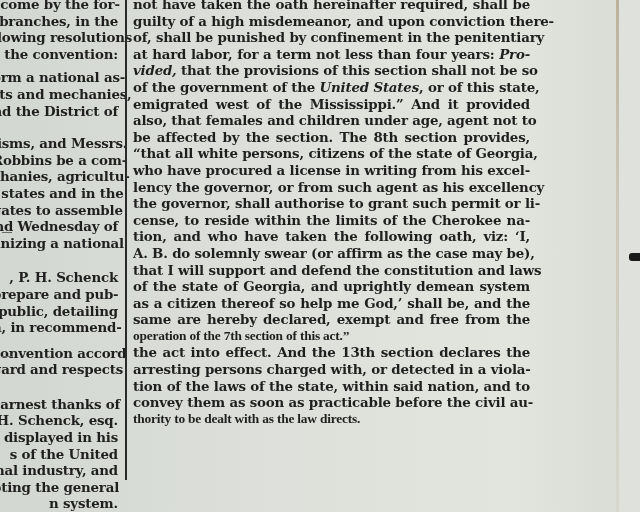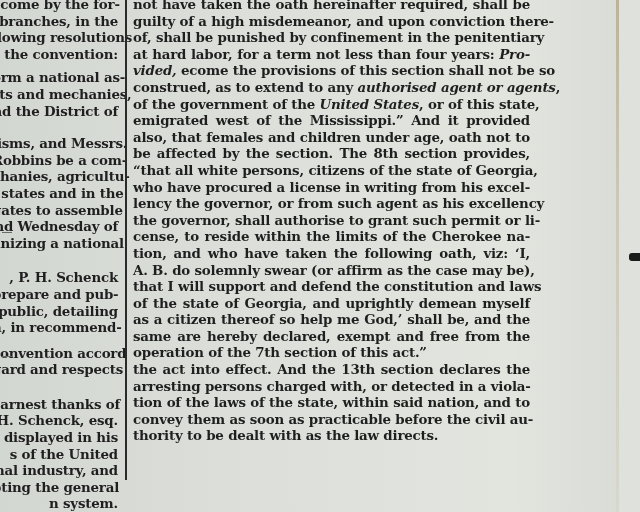--- a/index.html
+++ b/index.html
@@ -27,21 +27,21 @@
   }
   .col {
     position: absolute; color: #1f1f1f;
     font-size: 13.4px; line-height: 16.6px; font-weight: bold;
     letter-spacing: -0.2px;
   }
   .col .line { white-space: nowrap; display: block; height: 16.6px; }
   .col-left { left: -8px; top: -4px; width: 126px; text-align: right; }
   .col-right { left: 133px; top: -4px; width: 397px; }
   .col-right .line { text-align: justify; text-align-last: justify; }
-  .col-right .line.last { text-align-last: left; }
+  .col-right .line.last { text-align-last: left; font-family: Liberation Serif, serif; }
   .col-right .line.indent { padding-left: 14px; }
   .gap { display: block; height: 9px; }
   .gap-sm { display: block; height: 7px; }
   .col-rule {
     position: absolute; left: 125px; top: 0; width: 2px; height: 480px;
     background: #2a2a2a;
   }
   .short-rule {
     position: absolute; left: 2px; width: 10px; height: 1px; background: #6a6a6a;
   }
@@ -93,35 +93,34 @@
   <div class="short-rule" style="top:232px;"></div>
   <div class="short-rule" style="top:356px;"></div>
 
   <div class="col-rule"></div>
 
   <div class="col col-right">
     <span class="line">not have taken the oath hereinafter required, shall be</span>
     <span class="line">guilty of a high misdemeanor, and upon conviction there-</span>
     <span class="line">of, shall be punished by confinement in the penitentiary</span>
     <span class="line"><span>at hard labor, for a term not less than four years: </span><em>Pro-</em></span>
-    <span class="line"><em>vided,</em><span> ecome the provisions of this section shall not be so</span></span>
-    <span class="line"><span>construed, as to extend to any </span><em>authorised agent or agents</em><span>,</span></span>
+    <span class="line"><em>vided,</em><span> that the provisions of this section shall not be so</span></span>
     <span class="line"><span>of the government of the </span><em>United States</em><span>, or of this state,</span></span>
     <span class="line">emigrated west of the Mississippi.” And it provided</span>
-    <span class="line">also, that females and children under age, oath not to</span>
+    <span class="line">also, that females and children under age, agent not to</span>
     <span class="line">be affected by the section. The 8th section provides,</span>
     <span class="line">“that all white persons, citizens of the state of Georgia,</span>
     <span class="line">who have procured a license in writing from his excel-</span>
     <span class="line">lency the governor, or from such agent as his excellency</span>
     <span class="line">the governor, shall authorise to grant such permit or li-</span>
     <span class="line">cense, to reside within the limits of the Cherokee na-</span>
     <span class="line">tion, and who have taken the following oath, viz: ‘I,</span>
     <span class="line">A. B. do solemnly swear (or affirm as the case may be),</span>
     <span class="line">that I will support and defend the constitution and laws</span>
-    <span class="line">of the state of Georgia, and uprightly demean myself</span>
+    <span class="line">of the state of Georgia, and uprightly demean system</span>
     <span class="line">as a citizen thereof so help me God,’ shall be, and the</span>
     <span class="line">same are hereby declared, exempt and free from the</span>
     <span class="line last">operation of the 7th section of this act.”</span>
     <span class="line">the act into effect. And the 13th section declares the</span>
     <span class="line">arresting persons charged with, or detected in a viola-</span>
     <span class="line">tion of the laws of the state, within said nation, and to</span>
     <span class="line">convey them as soon as practicable before the civil au-</span>
     <span class="line last">thority to be dealt with as the law directs.</span>
   </div>
 

